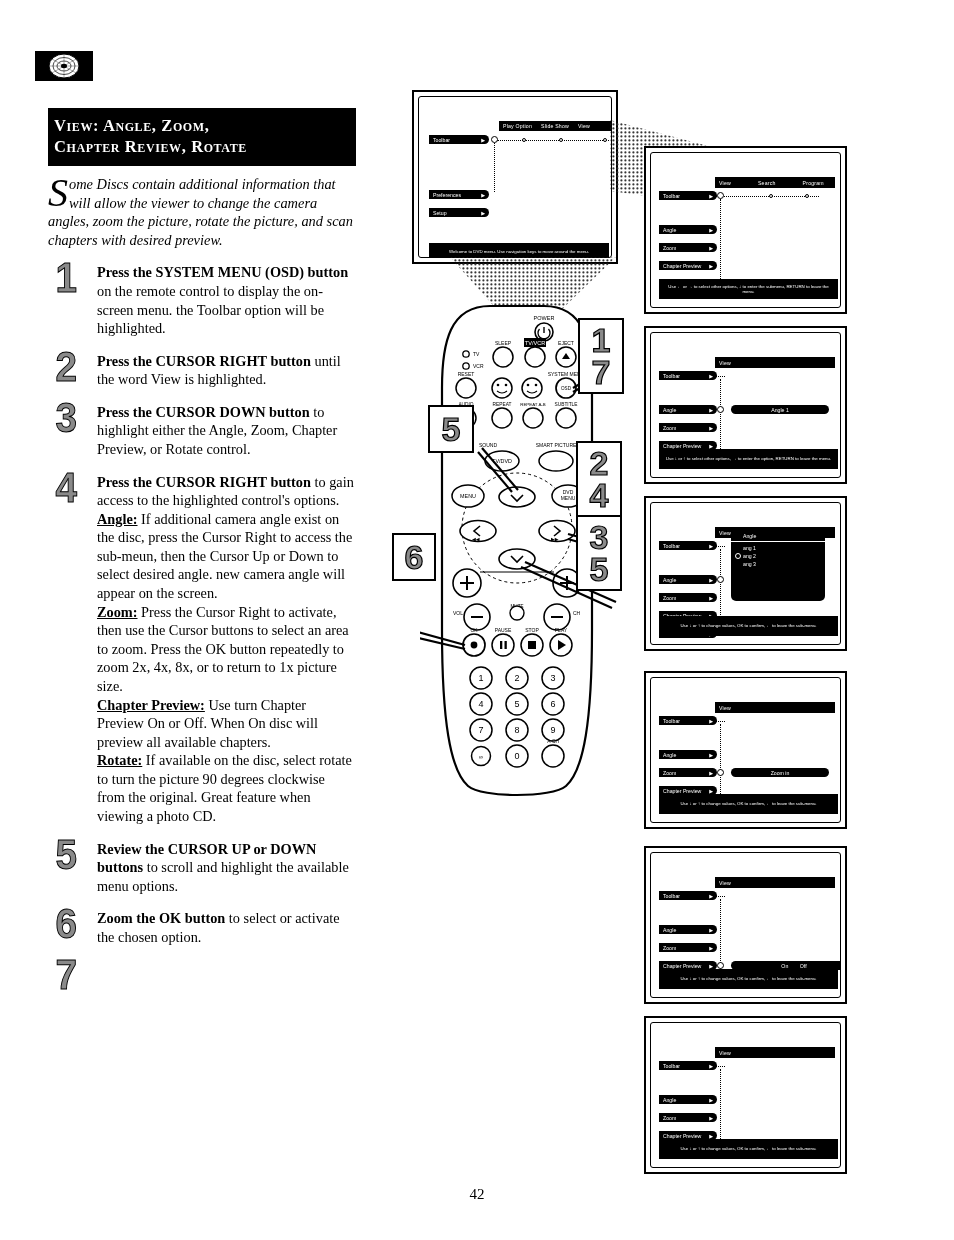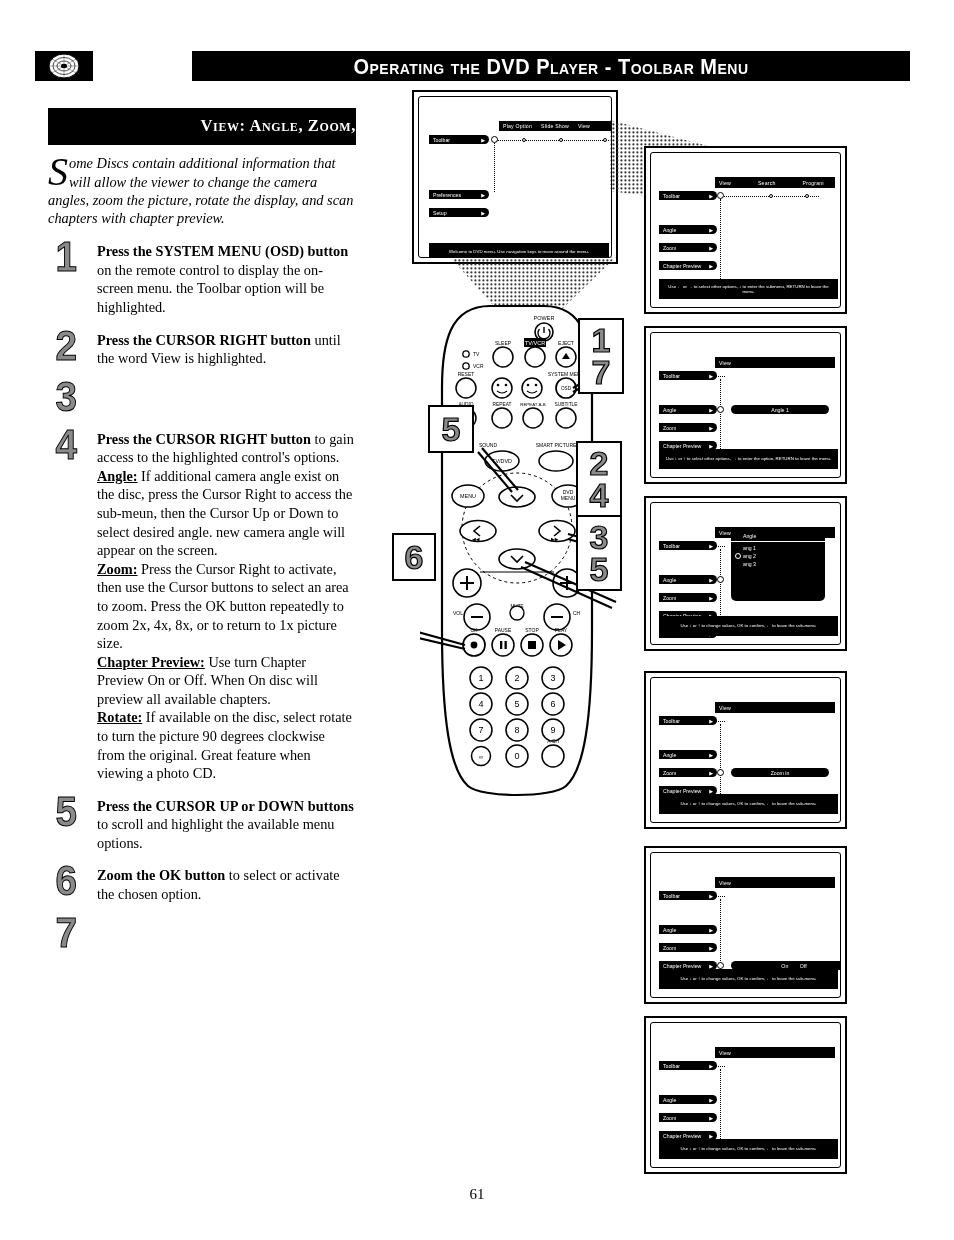--- a/index.html
+++ b/index.html
@@ -36,22 +36,22 @@
     font-variant:small-caps;
     white-space:nowrap;
     transform:scaleY(1.08);
   }
 
   
   #left-col { position:absolute; left:48px; top:108px; width:308px; }
 
   #section-title-box {
     background:#000; color:#fff;
-    padding:7px 0 9px 6px;
-    text-align:right;
+    padding:7px 14px 9px 6px;
+    text-align:left;
   }
   #section-title-box .line {
     font-family:"Liberation Serif", serif;
     font-weight:bold;
     font-size:16.5px;
     font-variant:small-caps;
     letter-spacing:0.6px;
     line-height:1.28;
   }
 
@@ -242,54 +242,53 @@
 <div id="header-bar">
   <div id="header-disc-icon">
     <svg width="40" height="26" viewBox="0 0 40 26" aria-hidden="true">
       <ellipse cx="20" cy="13" rx="15" ry="12" fill="#fff" stroke="#000" stroke-width="1"></ellipse>
       <ellipse cx="20" cy="13" rx="11" ry="8.5" fill="none" stroke="#000" stroke-width="0.7"></ellipse>
       <ellipse cx="20" cy="13" rx="7" ry="5" fill="none" stroke="#000" stroke-width="0.7"></ellipse>
       <ellipse cx="20" cy="13" rx="3" ry="2.2" fill="#000"></ellipse>
       <path d="M8 6 L32 20 M8 20 L32 6 M20 1 L20 25 M5 13 L35 13" stroke="#000" stroke-width="0.5" opacity="0.65"></path>
     </svg>
   </div>
-  <div id="header-title-bar">
-    <span class="ttl">Operating the DVD Player - Toolbar Menu</span>
-  </div>
 </div>
 
 <div id="left-col">
 
   <div id="section-title-box">
     <div class="line">View: Angle, Zoom,</div>
+    <div class="line">Chapter Review, Rotate</div>
   </div>
 
   <p id="intro-para">
-    <span class="dropcap">S</span><span>ome Discs contain additional information that will allow the viewer to change the camera angles, zoom the picture, rotate the display, and  scan chapters with chapter preview.</span>
+    <span class="dropcap">S</span><span>ome Discs contain additional information that will allow the viewer to change the camera angles, zoom the picture, rotate the picture, and  scan chapters with desired preview.</span>
   </p>
 
   <div id="steps-container">
       <div class="step">
         <div class="step-num">1</div>
         <div class="step-body"><b>Press the SYSTEM MENU (OSD) button</b><span> on the remote control to display the on-screen menu. the Toolbar option will be highlighted.</span></div>
       </div>
       <div class="step">
         <div class="step-num">2</div>
         <div class="step-body"><b>Press the CURSOR RIGHT button</b><span> until the word View is highlighted.</span></div>
       </div>
       <div class="step">
         <div class="step-num">3</div>
+        <div class="step-body"><b>Press the CURSOR DOWN button</b><span> to highlight either the Angle, Zoom, Chapter Preview, or Rotate control.</span></div>
       </div>
       <div class="step">
         <div class="step-num">4</div>
         <div class="step-body"><b>Press the CURSOR RIGHT button</b><span> to gain access to the highlighted control's options.</span><span class="sub-block"><span class="sub-head">Angle:</span><span> If additional camera angle exist on the disc, press the Cursor Right to access the sub-meun, then the Cursor Up or Down to select desired angle. new camera angle will appear on the screen.</span></span><span class="sub-block"><span class="sub-head">Zoom:</span><span> Press the Cursor Right to activate, then use the Cursor buttons to select an area to zoom. Press the OK button repeatedly to zoom 2x, 4x, 8x, or to return to 1x picture size.</span></span><span class="sub-block"><span class="sub-head">Chapter Preview:</span><span> Use turn Chapter Preview On or Off. When On disc will preview all available chapters.</span></span><span class="sub-block"><span class="sub-head">Rotate:</span><span> If available on the disc, select rotate to turn the picture 90 degrees clockwise from the original. Great feature when viewing a photo CD.</span></span></div>
       </div>
       <div class="step">
         <div class="step-num">5</div>
-        <div class="step-body"><b>Press the CURSOR UP or DOWN buttons</b><span> to scroll and highlight the available menu options.</span></div>
+        <div class="step-body"><b>Review the CURSOR UP or DOWN buttons</b><span> to scroll and highlight the available menu options.</span></div>
       </div>
       <div class="step">
         <div class="step-num">6</div>
         <div class="step-body"><b>Zoom the OK button</b><span> to select or activate the chosen option.</span></div>
       </div>
       <div class="step">
         <div class="step-num">7</div>
       </div>
     </div>
 </div>
@@ -705,13 +704,13 @@
         <div class="osd-connector" style="left: 69px; top: 46px; height: 86px;"></div>
         <div class="osd-node" style="left: 66px; top: 127px;"></div>
         <div class="osd-pill rounded-both" style="left: 80px; top: 126px; width: 98px;">
           <span style="white-space: pre;">Rotate</span>
         </div>
         <div class="osd-help" style="left: 8px; top: 116px; width: 179px; height: 20px;">Use ↓ or ↑ to change values, OK to confirm, ← to leave the sub-menu.</div>
       </div>
     </div>
   </div>
 
-<div id="page-number">61</div>
+<div id="page-number">42</div>
 
 </body></html>

